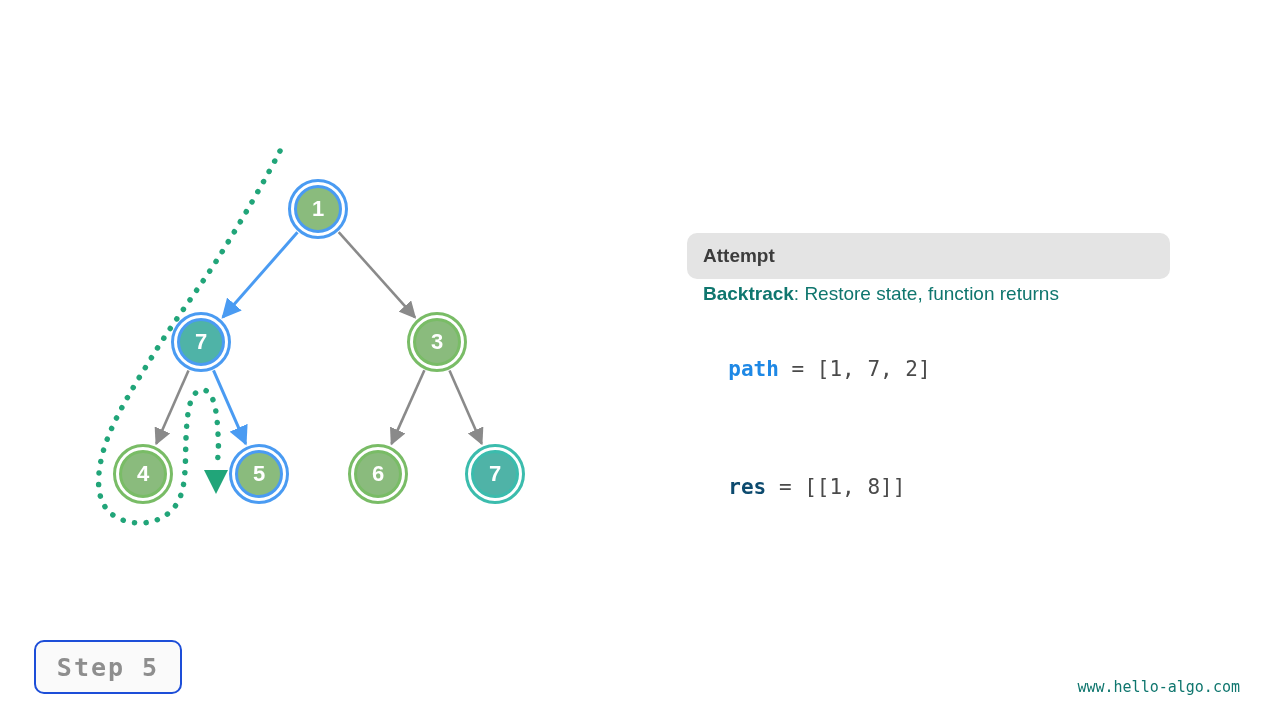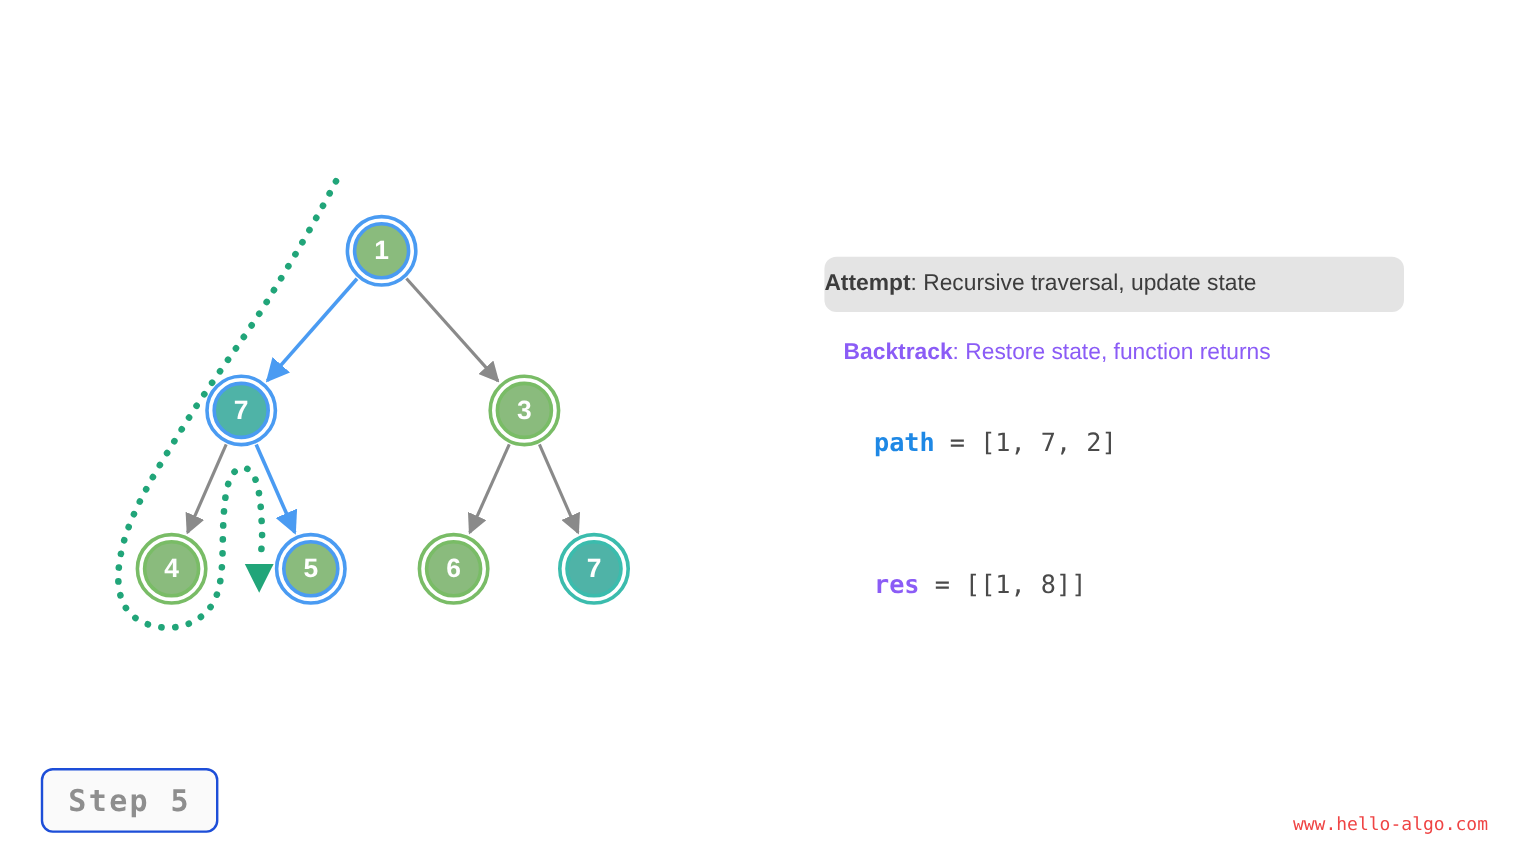--- a/index.html
+++ b/index.html
@@ -34,30 +34,31 @@
     color:#ffffff;
     font-size:22px;
     font-weight:600;
     font-family:"Liberation Sans", sans-serif;
   }
 
   
   .panel-line {
     position:absolute;
     font-size:19px;
-    color:#8b5cf6;
+    color:#0f766e;
     white-space:nowrap;
   }
   .attempt-box {
     position:absolute;
-    left:687px; top:214px;
+    left:687px; top:233px;
     width:483px; height:46px;
     background:#e4e4e4;
     border-radius:10px;
     display:flex; align-items:center;
+    padding-left:16px;
     box-sizing:border-box;
     font-size:19px;
     color:#3c3c3c;
     white-space:nowrap;
   }
   .bold-label { font-weight:bold; }
 
   .code-line {
     position:absolute;
     font-family:"DejaVu Sans Mono", monospace;
@@ -82,21 +83,21 @@
     font-weight:bold;
     letter-spacing:2px;
     color:#8e8e8e;
   }
 
   .watermark {
     position:absolute;
     top:678px; right:40px;
     font-family:"DejaVu Sans Mono", monospace;
     font-size:15px;
-    color:#ef4444;
+    color:#0f766e;
   }
 </style>
 </head>
 <body>
 
 <svg id="canvas" viewBox="0 0 1280 720" xmlns="http://www.w3.org/2000/svg">
   <defs>
     <marker id="arrow-gray" viewBox="0 0 10 10" refX="9" refY="5" markerWidth="6.5" markerHeight="6.5" orient="auto-start-reverse">
       <polygon points="0,0 10,5 0,10" fill="#8a8a8a"></polygon>
     </marker>
@@ -156,32 +157,31 @@
     </div>
 </div>
 <div class="node" style="left: 465px; top: 444px; --fill: #4fb3a7; --ring: #3bbcad;">
   <div class="node-inner">
       <span>7</span>
     </div>
 </div>
 
 <div class="attempt-box">
   <span class="bold-label">Attempt</span>
-    <span>: Recursive traversal, update state</span>
 </div>
 
 <div class="panel-line" style="left:703px; top:283px;">
   <span class="bold-label">Backtrack</span><span>: Restore state, function returns</span>
 </div>
 
 <div class="code-line" style="left:703px; top:333px;">
   <span class="code-var" style="color:#1e88e5;">path</span><span> = [1, 7, 2]</span>
 </div>
 
 <div class="code-line" style="left:703px; top:451px;">
-  <span class="code-var" style="color:#8b5cf6;">res</span><span> = [[1, 8]]</span>
+  <span class="code-var" style="color:#0c4a6e;">res</span><span> = [[1, 8]]</span>
 </div>
 
 <div class="step-box">
   <span>Step 5</span>
 </div>
 
 <div class="watermark">www.hello-algo.com</div>
 
 </body></html>

